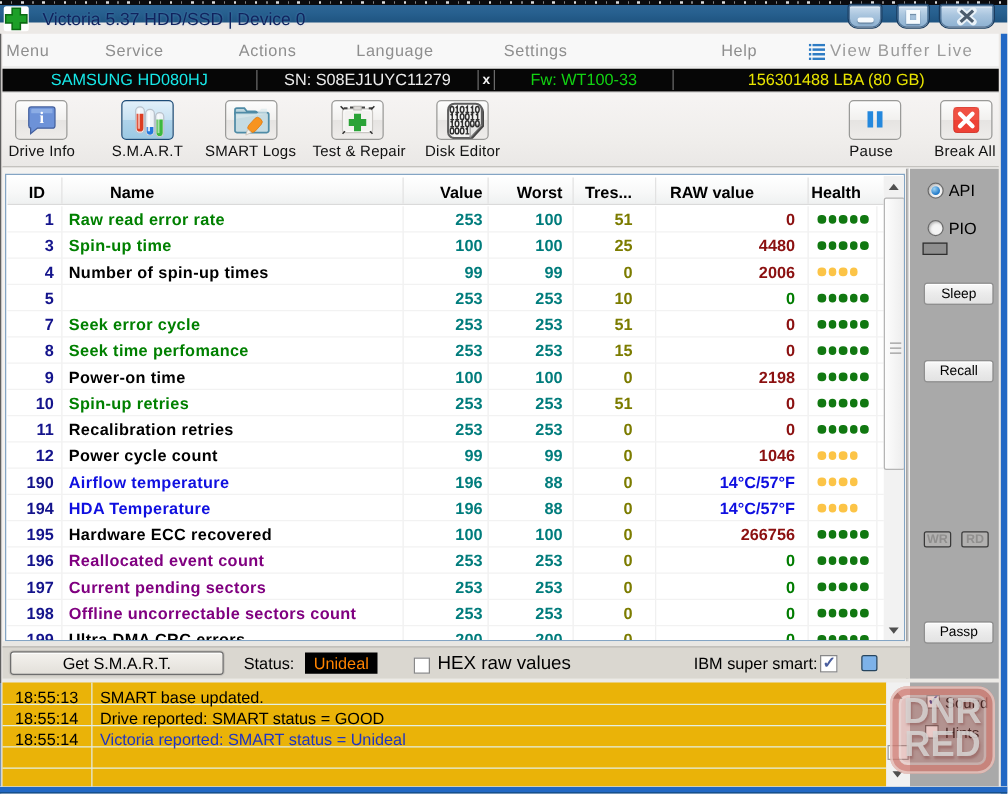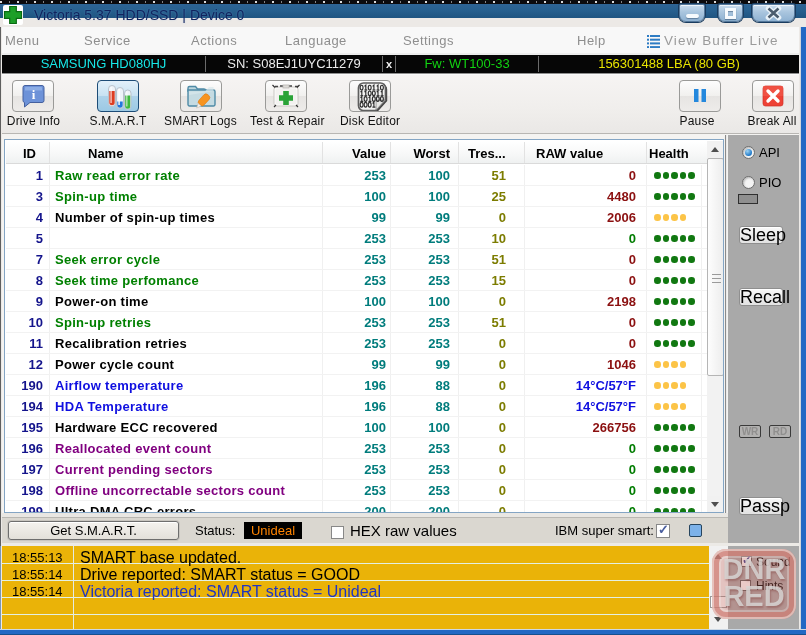--- a/index.html
+++ b/index.html
@@ -68,41 +68,41 @@
 .sbtn{left:0;width:17px;height:17px;background:#f1f1f1;}
 #tsb .thumb{left:0;top:17px;width:17px;height:218px;background:linear-gradient(90deg,#fdfdfd,#ededed);border:1px solid #b5b5b5;border-radius:2px;}
 .triu{width:0;height:0;border-left:4px solid transparent;border-right:4px solid transparent;border-bottom:5px solid #4f4f4f;}
 .trid{width:0;height:0;border-left:4px solid transparent;border-right:4px solid transparent;border-top:5px solid #4f4f4f;}
 
 
 #vsunk{left:725px;top:135px;width:2px;height:408px;background:#8a8a8a;border-right:1px solid #e8e8e8;}
 #rpanel{left:728px;top:135px;width:71px;height:408px;background:#a9a9a9;}
 .radio{width:13px;height:13px;border-radius:50%;background:#f4f4f4;border:1px solid #6c6c6c;box-shadow:inset 1px 1px 2px rgba(0,0,0,.25);}
 .rlab{font-size:13px;color:#000;height:14px;line-height:14px;}
-.pbtn{left:11px;width:44px;height:18px;background:linear-gradient(180deg,#f9f9f9,#ebebeb 50%,#e2e2e2);border:1px solid #8f8f8f;border-radius:3px;text-align:center;font-size:18px;line-height:17px;color:#000;box-shadow:inset 0 1px 0 #fff;}
+.pbtn{left:11px;width:56px;height:18px;background:linear-gradient(180deg,#f9f9f9,#ebebeb 50%,#e2e2e2);border:1px solid #8f8f8f;border-radius:3px;text-align:center;font-size:11px;line-height:17px;color:#000;box-shadow:inset 0 1px 0 #fff;}
 .dbtn{top:290px;width:22px;height:13px;background:#b2b1b0;border:1px solid #3a3a3a;border-radius:2px;font-size:10px;font-weight:bold;color:#908f8e;text-align:center;line-height:12px;}
 
 
 #botbar{left:2px;top:517px;width:726px;height:26px;background:#dad7d0;border-top:1px solid #b9b7b2;}
 #gap513{left:2px;top:513px;width:726px;height:4px;background:#e9e7e3;}
 #sep543{left:0px;top:543px;width:799px;height:3px;background:#eceae6;}
 #getsmart{left:6px;top:3px;width:171px;height:19px;background:linear-gradient(180deg,#f4f2ee,#e3e0da);border:1px solid #6e6e6e;border-radius:3px;box-shadow:inset 0 1px 0 #fff, 0 0 0 1px #c8c5bf;text-align:center;font-size:13px;line-height:17px;color:#000;}
 #statuslab{left:193px;top:4px;font-size:13px;line-height:18px;color:#000;}
 #unideal{left:242px;top:4px;width:58px;height:17px;background:#000;color:#ff8400;font-size:13px;line-height:17px;text-align:center;}
 .cb{width:13px;height:13px;background:#fff;border:1px solid #888;}
 #hexlab{left:348px;top:4px;font-size:15px;line-height:18px;color:#000;}
 #ibmlab{left:553px;top:4px;font-size:13px;line-height:18px;color:#000;}
 #bluebox{left:687px;top:6px;width:13px;height:13px;background:#7db2e9;border:1px solid #27455e;border-radius:2px;}
 
 
 #logarea{left:2px;top:546px;width:707px;height:84px;background:#eab308;}
 .lline{left:0;width:707px;height:1px;background:#e3f0e3;}
 #logvline{left:71px;top:0;width:1px;height:84px;background:#e3ece3;}
 .ltime{left:10px;width:60px;font-size:13px;color:#000;height:17px;line-height:17px;}
-.lmsg{left:78px;font-size:16px;color:#000;height:17px;line-height:17px;}
+.lmsg{left:78px;font-size:13px;color:#000;height:17px;line-height:17px;}
 
 #lsb{left:709px;top:546px;width:19px;height:84px;background:#f1f1f1;}
 #lsb .thumb{left:1px;top:50px;width:17px;height:12px;background:#fbfbfb;border:1px solid #9a9a9a;}
 
 #hpanel{left:728px;top:546px;width:71px;height:84px;background:#a9a9a9;}
 .scb{width:11px;height:11px;background:#fcfcfc;border:1px solid #5a5a5a;}
 .hlab{font-size:12px;color:#000;height:12px;line-height:12px;}
 
 
 #stamp{left:712px;top:549px;width:84px;height:70px;border-radius:14px;background:rgba(199,105,96,.34);box-shadow:inset 0 0 0 2px rgba(245,241,237,.50), inset 0 0 0 7px rgba(199,96,86,.55), inset 0 0 0 9px rgba(245,241,237,.30);}

